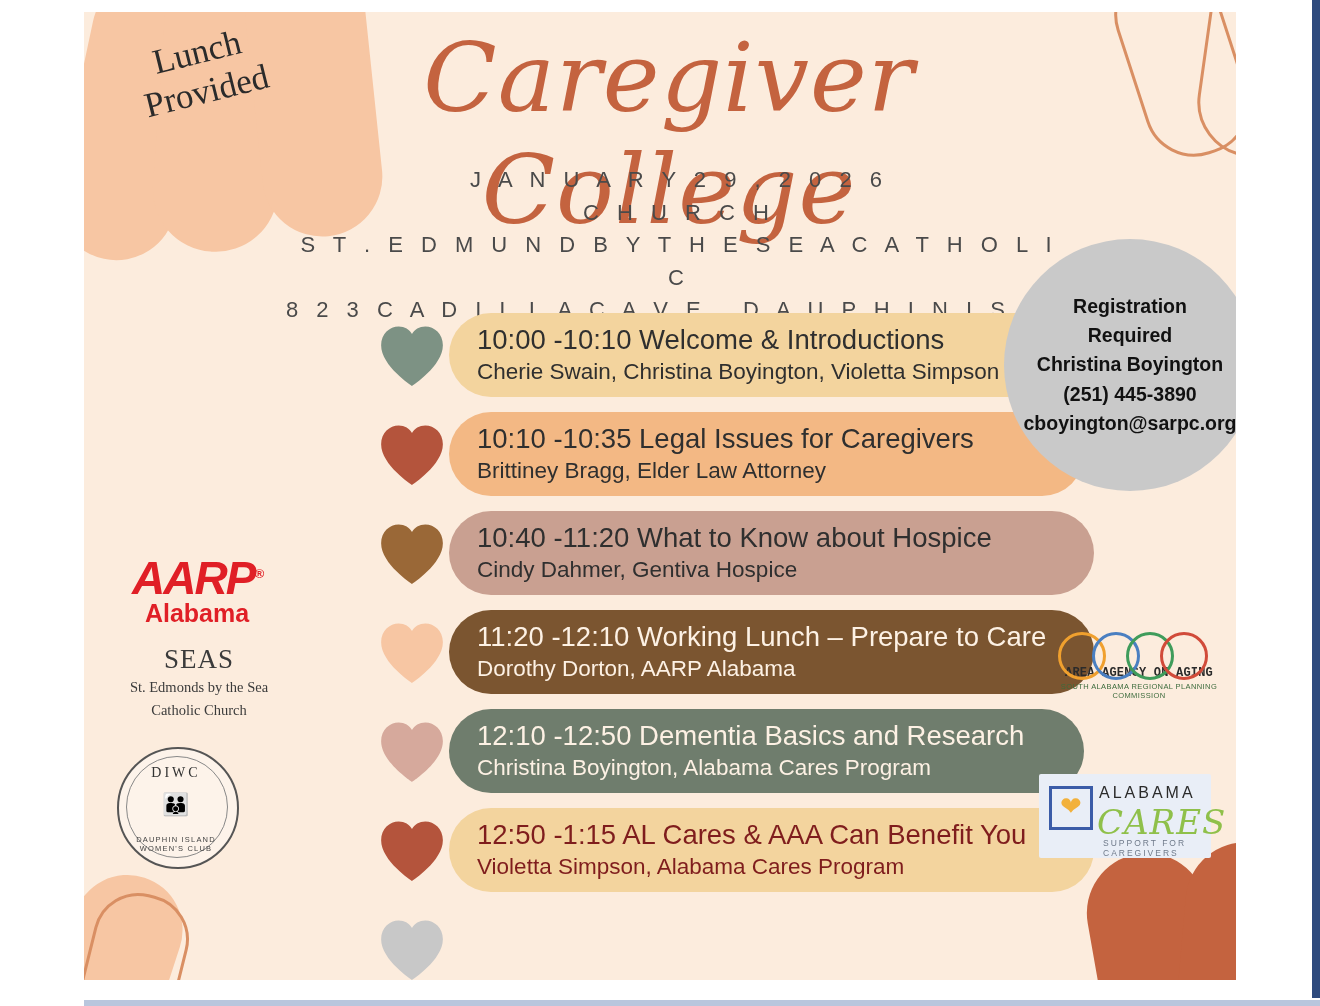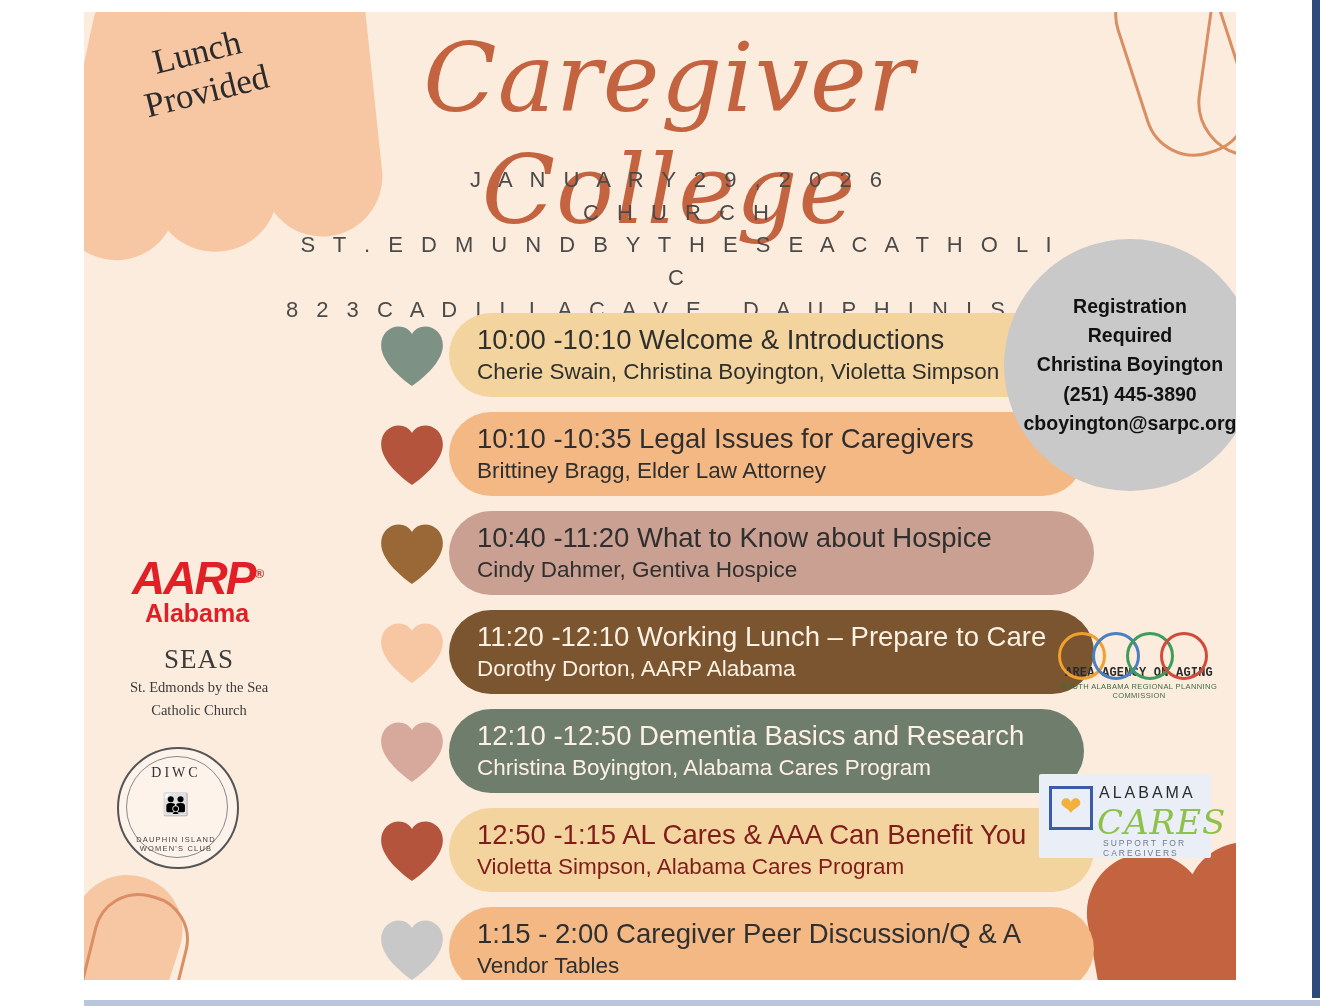--- a/index.html
+++ b/index.html
@@ -491,24 +491,20 @@
             <div class="line1">12:50 -1:15 AL Cares &amp; AAA Can Benefit You</div>
             <div class="line2">Violetta Simpson, Alabama Cares Program</div>
           </div>
           <div class="heart">
             <svg width="76" height="76" viewBox="0 0 32 32">
               <path fill="#b4543c" d="M16 29s-13-8.35-13-17.1C3 7.05 6.6 4 10.4 4c2.5 0 4.6 1.3 5.6 3.2C17 5.3 19.1 4 21.6 4 25.4 4 29 7.05 29 11.9 29 20.65 16 29 16 29z"></path>
             </svg>
           </div>
         </div>
         <div class="row">
-          <div class="bar" style="background: rgb(243, 184, 132); color: rgb(47, 47, 47); width: 645px;">
-            <div class="line1">1:15 - 2:00 Caregiver Peer Discussion/Q &amp; A</div>
-            <div class="line2">Vendor Tables</div>
-          </div>
           <div class="heart">
             <svg width="76" height="76" viewBox="0 0 32 32">
               <path fill="#c8c8c8" d="M16 29s-13-8.35-13-17.1C3 7.05 6.6 4 10.4 4c2.5 0 4.6 1.3 5.6 3.2C17 5.3 19.1 4 21.6 4 25.4 4 29 7.05 29 11.9 29 20.65 16 29 16 29z"></path>
             </svg>
           </div>
         </div>
       </div>
 
     <div class="aarp">
       <div class="aarp-word">

